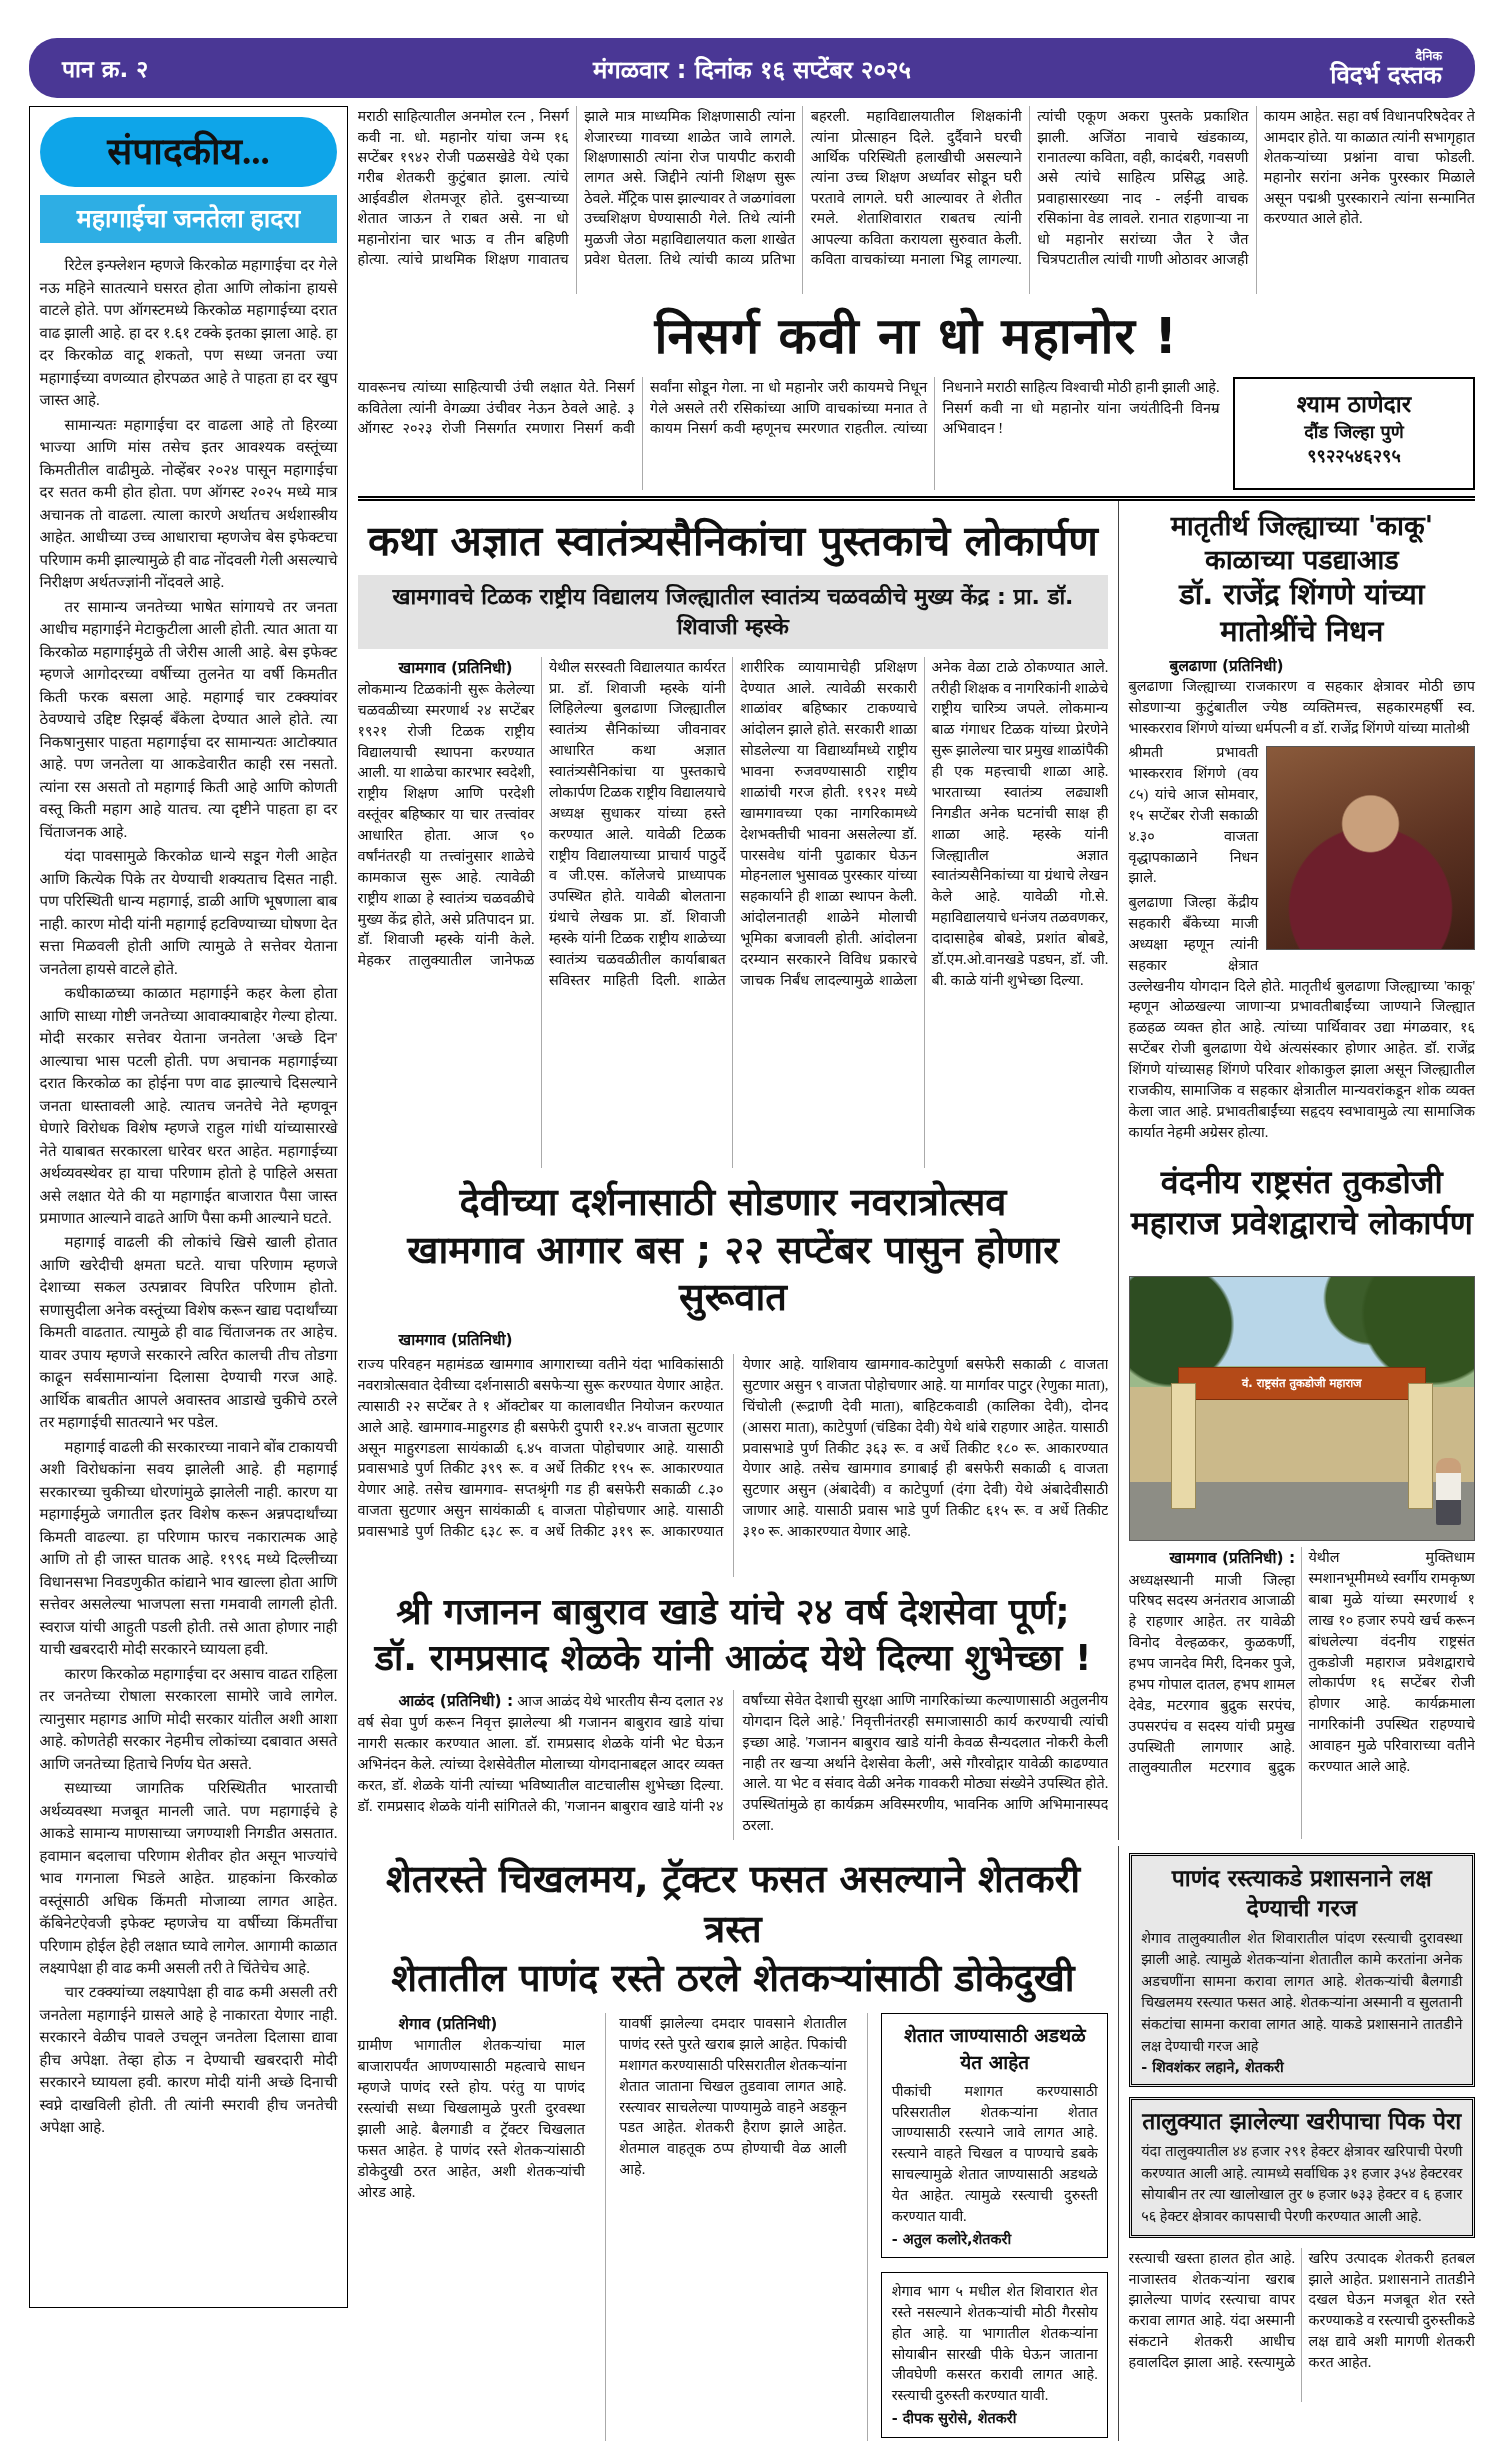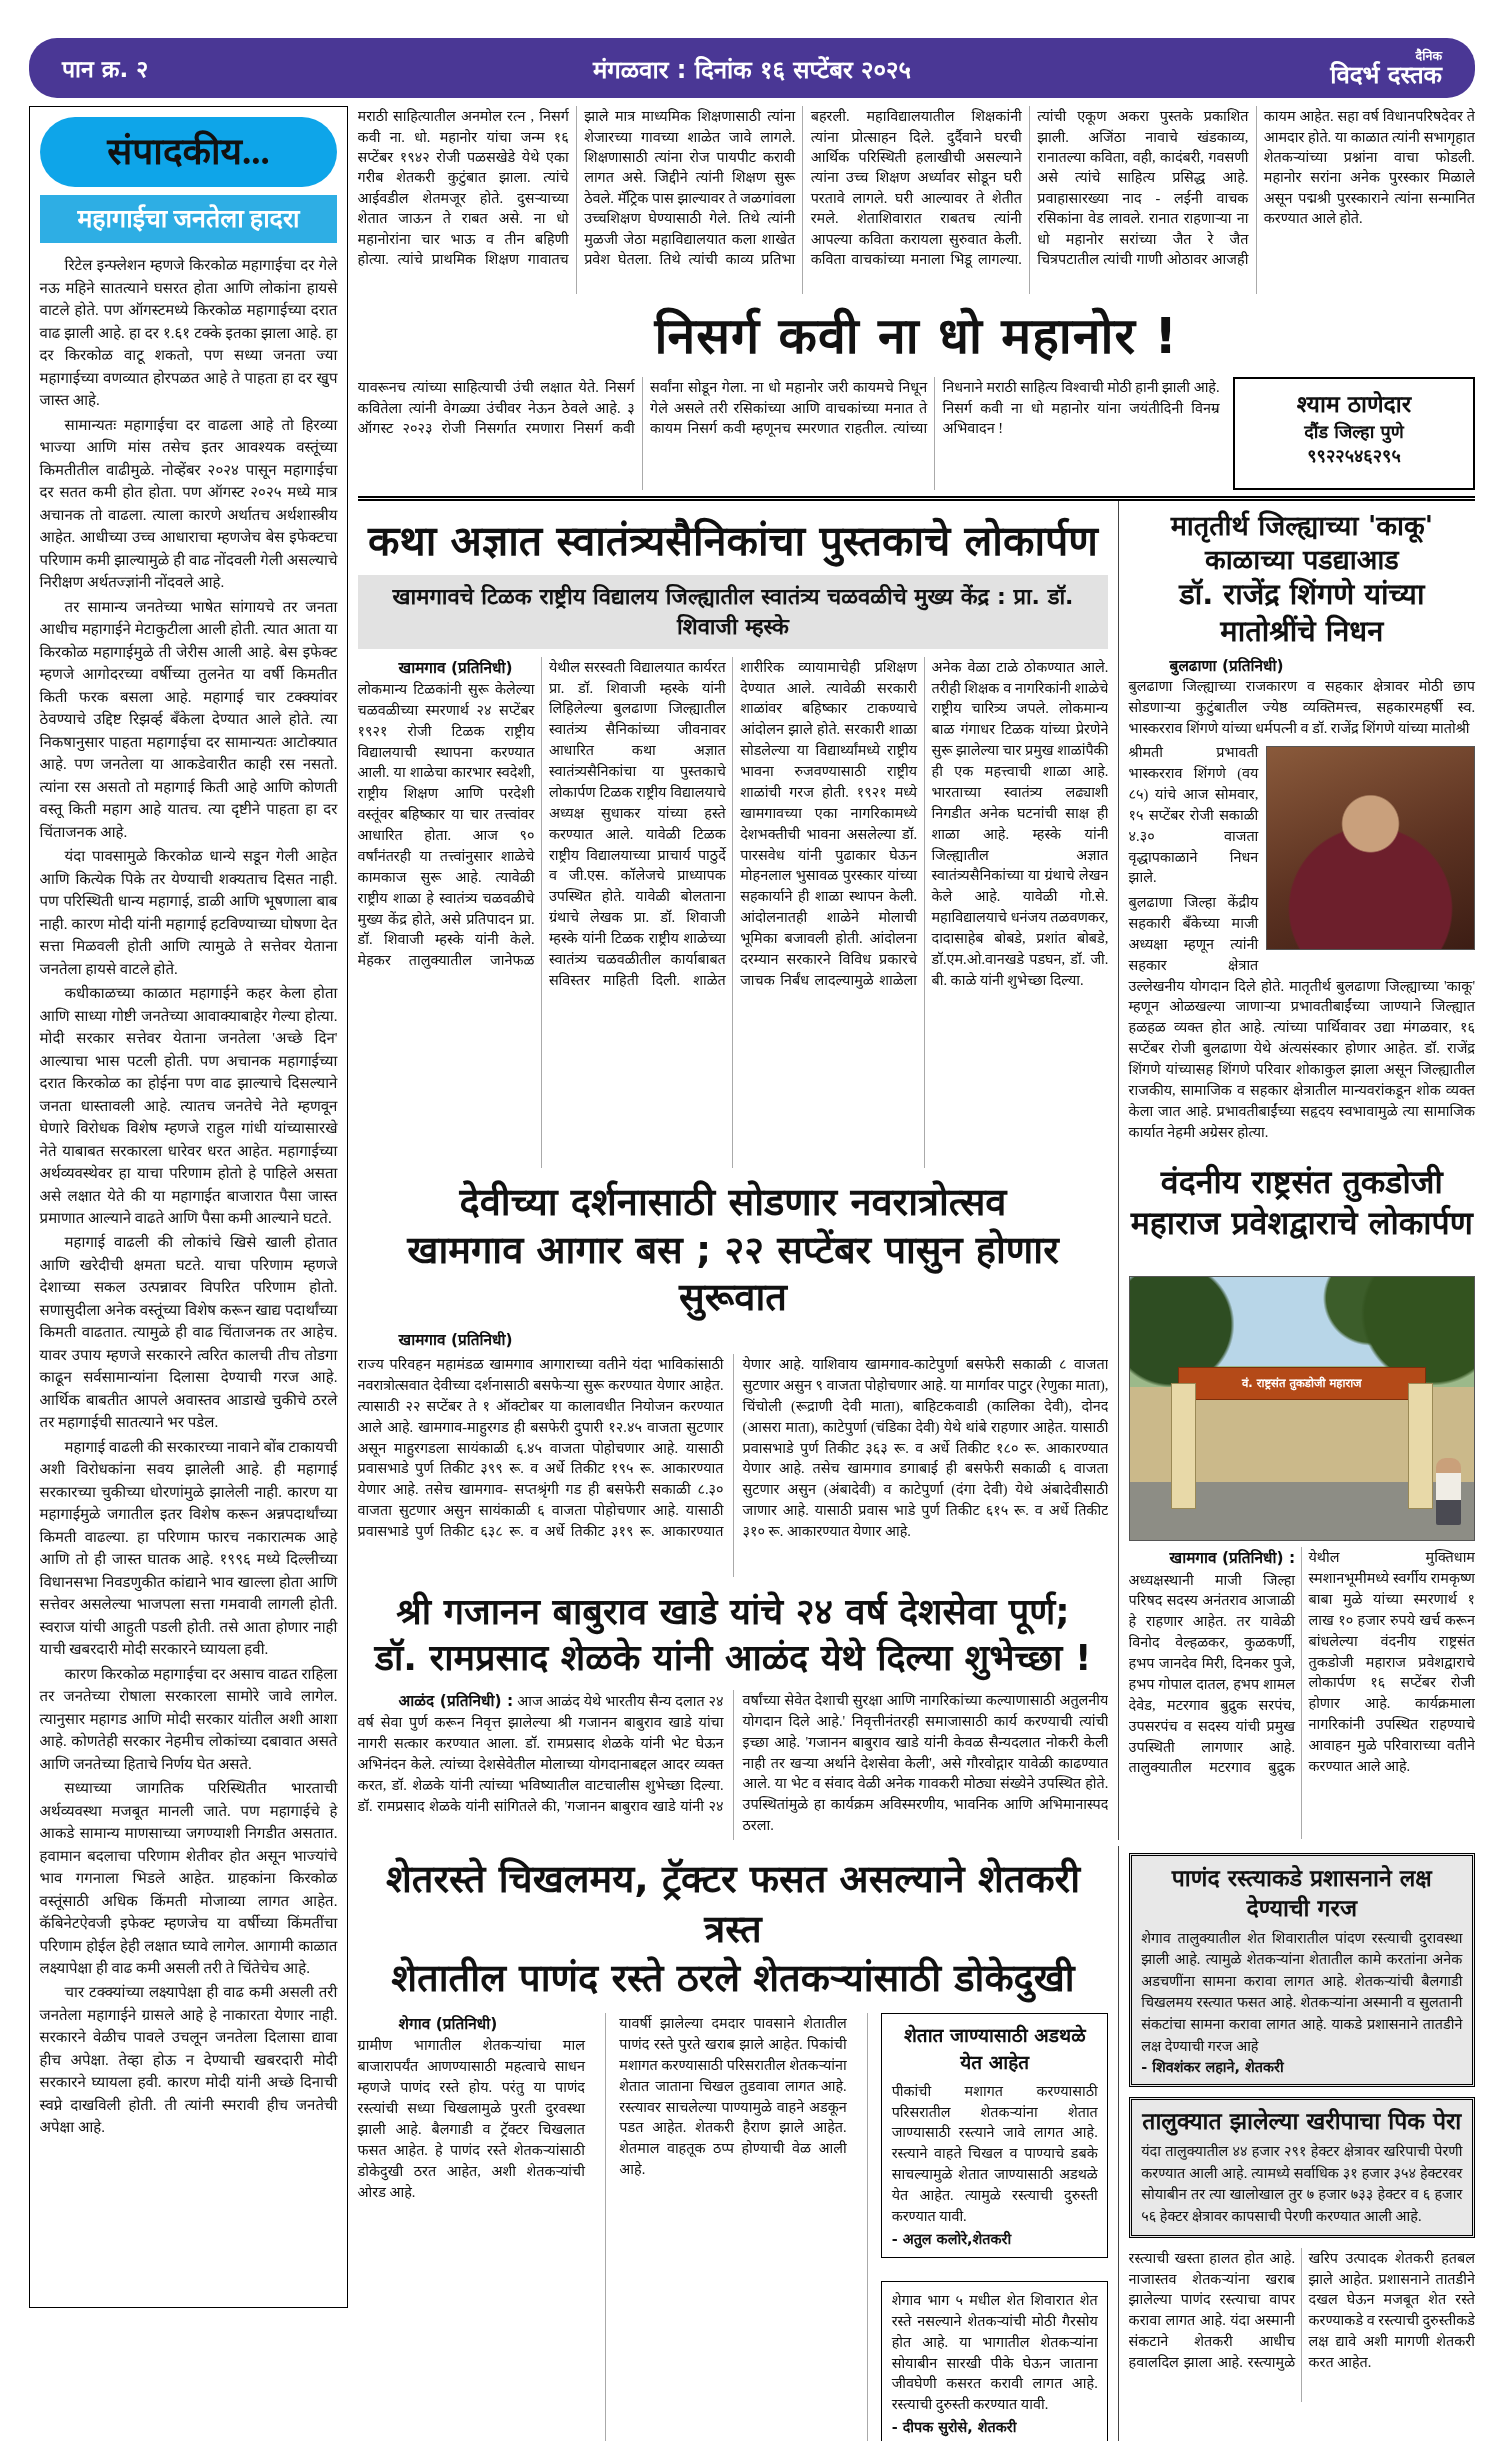--- a/index.html
+++ b/index.html
@@ -43,21 +43,21 @@
     background:#0ea5e9;
     border-radius:38px;
     text-align:center;
     font-family:Liberation Serif, serif;
     font-size:37px; font-weight:bold;
     padding:7.7px 0 11.5px 0;
   }
   .edit-sub {
     background:#2eaee4; color:#fff;
     text-align:center;
-    font-family:Liberation Serif, serif;
+    font-family:Liberation Sans, sans-serif;
     font-size:25px; font-weight:bold;
     padding:5.8px 0 8.6px 0;
     margin-top:7.7px;
   }
   .edit-body { margin-top:11.5px; font-size:15px; line-height:1.5; text-align:justify; }
   .edit-body p { text-indent:25px; margin-bottom:1.9px; }
 
   
   .lead-section { border-bottom:5.8px double #000; padding-bottom:5.8px; }
   .lead-top {
@@ -183,21 +183,21 @@
 
   
   .bottom-band { display:flex; margin-top:5.8px; }
   .bottom-left { flex:1; min-width:0; padding-right:9.6px; }
   .bottom-rail { width:357px; flex:none; border-left:1.9px solid #444; padding-left:9.6px; padding-top:7.7px; }
 
   .shet-head { font-size:38px; line-height:1.3; padding:9.6px 0 9.6px 0; }
   .shet-row { display:flex; gap:13.4px; }
   .shet-col { flex:1; font-size:14.4px; line-height:1.45; text-align:justify; border-right:1px solid #aaa; padding-right:20px; }
   .shet-col:last-child { border-right:none; padding-right:0; }
-  .qbox { border:1.9px solid #000; padding:7.7px 9.6px; margin-bottom:23px; }
+  .qbox { border:1.9px solid #000; padding:7.7px 9.6px; margin-bottom:14px; }
   .qbox h4 { font-family:"DejaVu Sans",sans-serif; font-size:19px; text-align:center; font-weight:bold; margin-bottom:3.8px; }
   .qbox .sig { font-family:"DejaVu Sans",sans-serif; font-weight:bold; font-size:14.4px; display:block; margin-top:1.9px; }
   .shet-bottom {
     column-count:4; column-gap:14.4px; column-rule:1px solid #aaa;
     font-size:14.4px; line-height:1.45; text-align:justify;
     height:136px; overflow:hidden; margin-top:9.6px;
   }
 
   
   .info-box {

